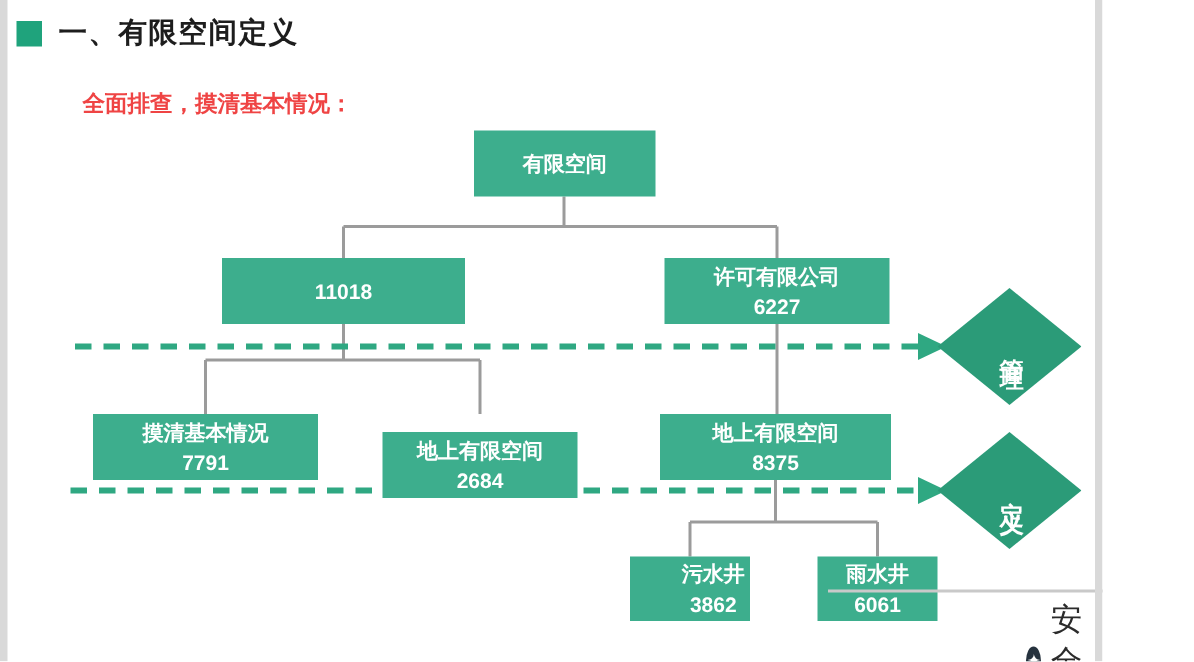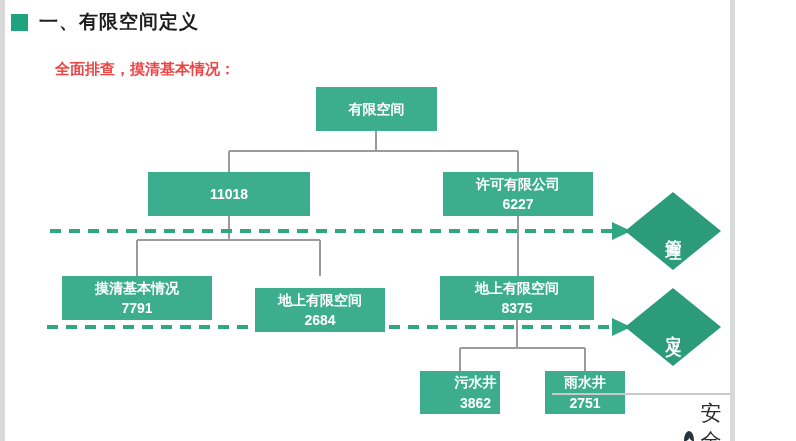--- a/index.html
+++ b/index.html
@@ -101,21 +101,21 @@
     <div>地上有限空间</div>
     <div>8375</div>
   </div>
 
   <div class="node" style="left:420px; top:371px; width:80px; height:43px;padding-left:31px;">
     <div>污水井</div>
     <div>3862</div>
   </div>
   <div class="node" style="left:545px; top:371px; width:80px; height:43px;">
     <div>雨水井</div>
-    <div>2751</div>
+    <div>6061</div>
   </div>
 
   <div class="diamond" style="left:625px; top:192px;">
     <span class="vtext">管理</span>
   </div>
   <div class="diamond" style="left:625px; top:288px;">
     <span class="vtext">定义</span>
   </div>
 
   <div class="footer-line"></div>

